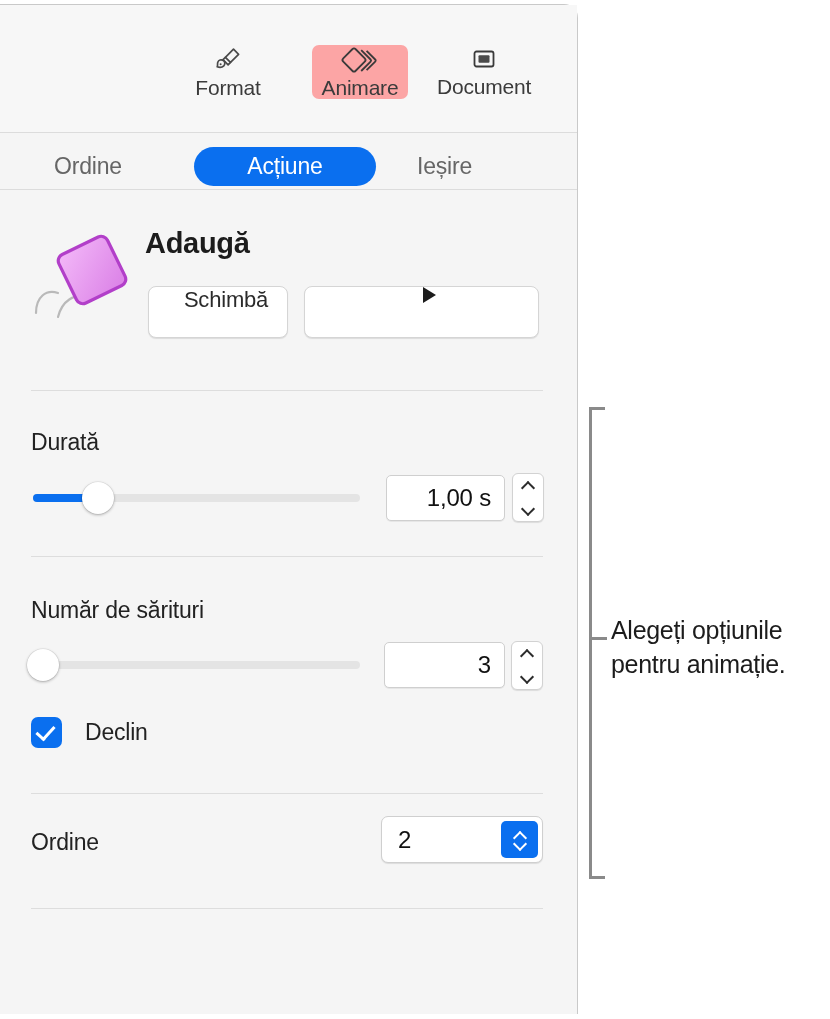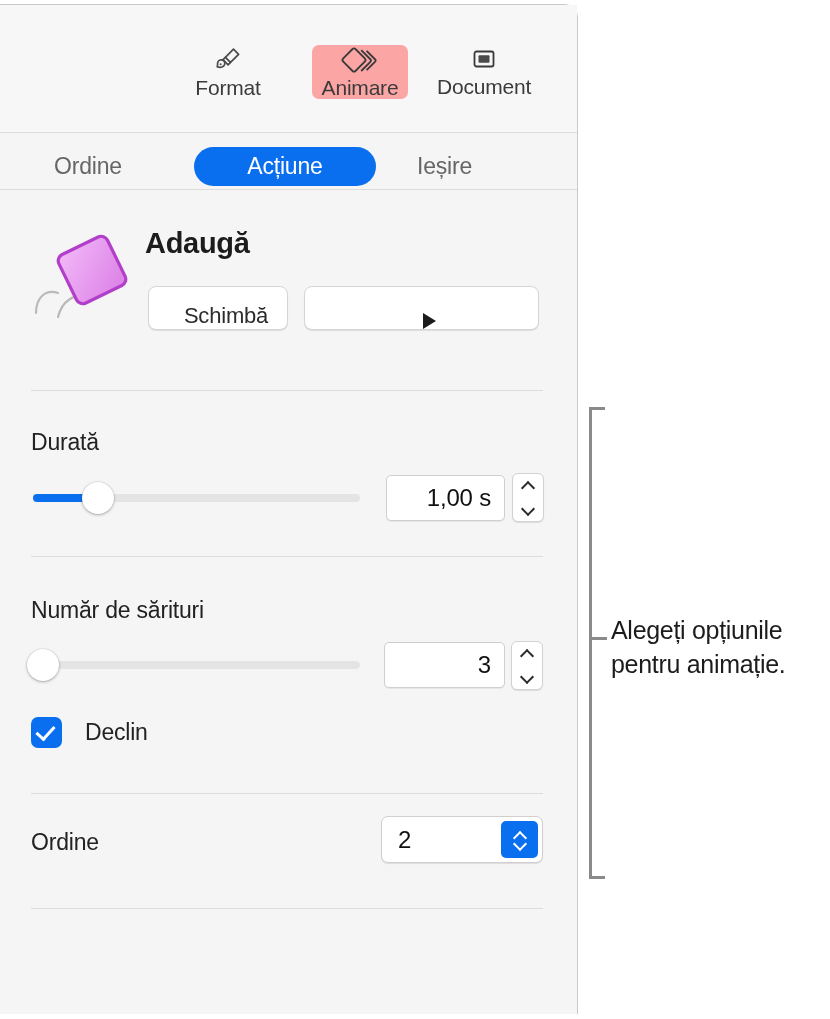--- a/index.html
+++ b/index.html
@@ -124,27 +124,27 @@
     position: absolute;
     left: 147px;
     top: 36px;
     font-size: 29px;
     font-weight: bold;
     color: #1c1c1c;
     letter-spacing: -0.3px;
   }
   .hdr-btn {
     position: absolute;
-    height: 44px;
+    height: 52px;
     background: #ffffff;
     border: 1px solid #d5d5d5;
     border-radius: 8px;
     box-shadow: 0 1px 1px rgba(0,0,0,0.10);
     display: flex;
-    align-items: flex-end;
+    align-items: flex-start;
     justify-content: center;
     gap: 10px;
     font-size: 22px;
     color: #2b2b2b;
     box-sizing: border-box;
     letter-spacing: -0.2px;
     cursor: default;
     padding-left: 16px;
   }
   #btn-schimba { left: 150px; top: 95px; width: 140px; }

